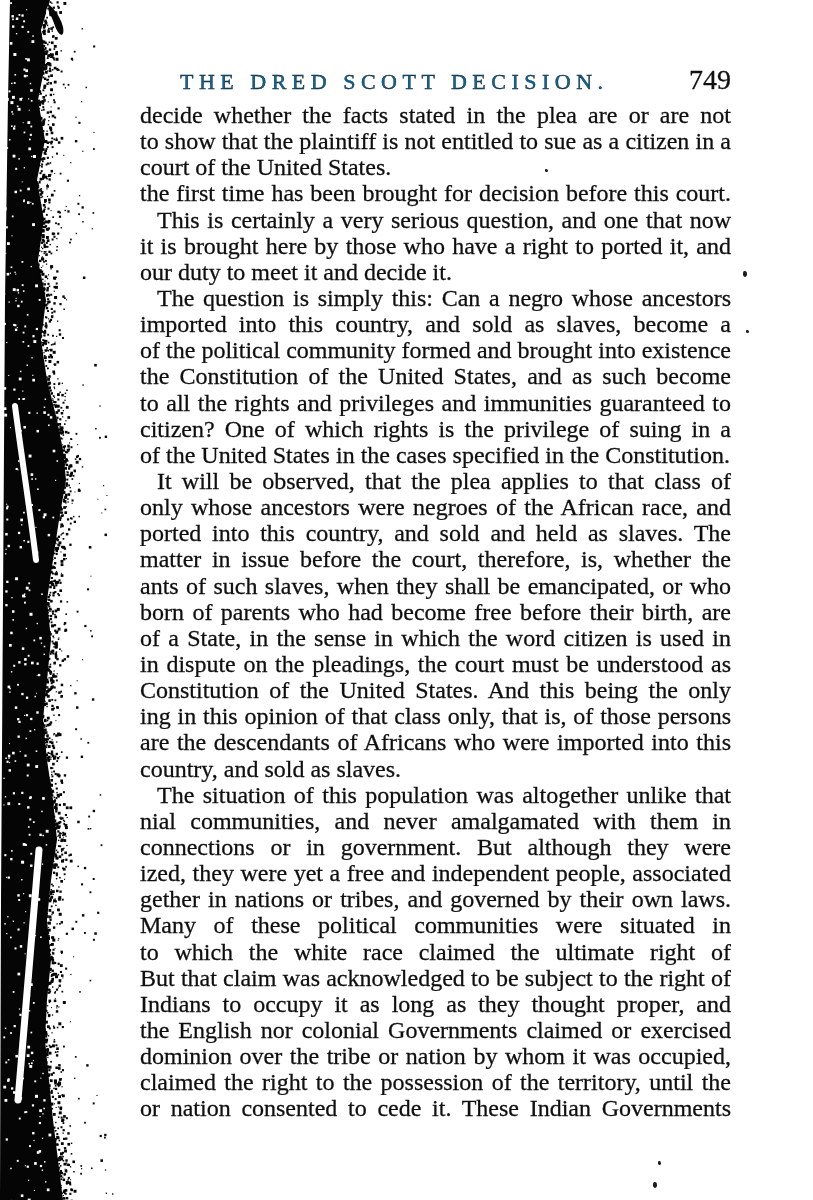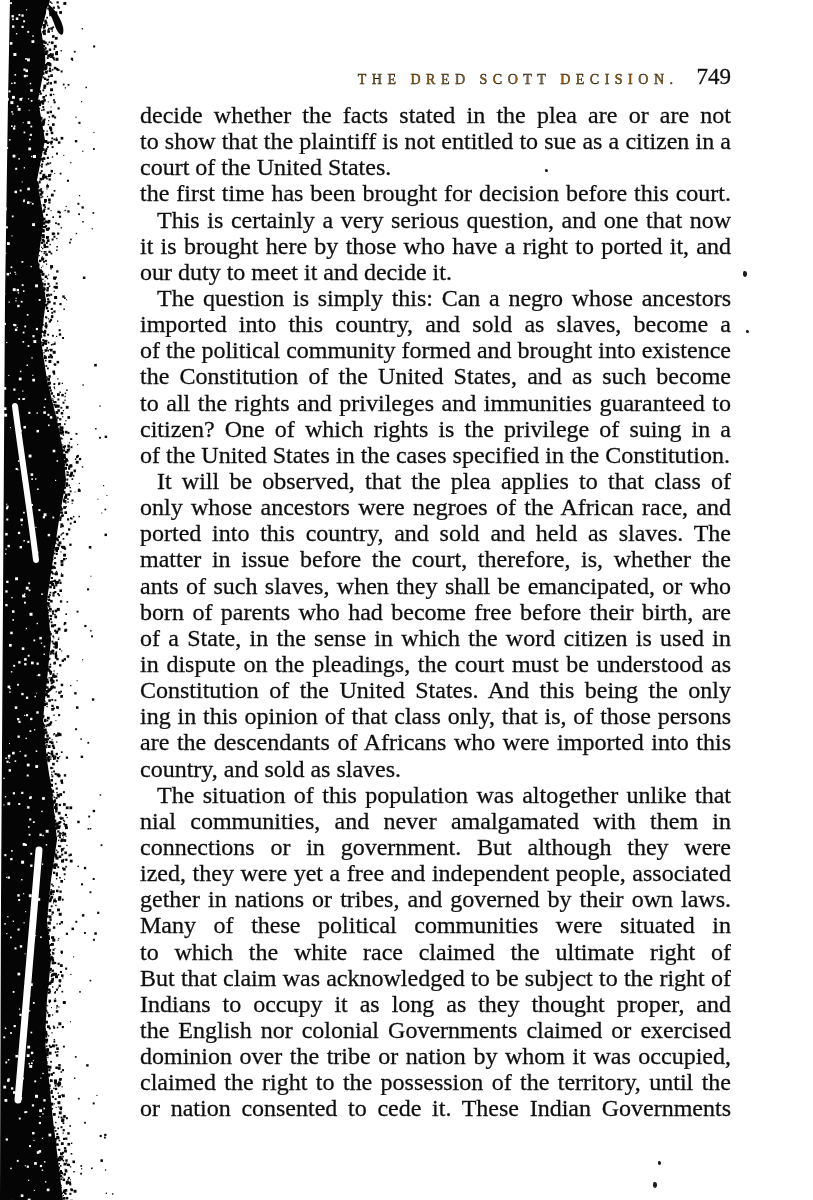--- a/index.html
+++ b/index.html
@@ -27,30 +27,30 @@
     padding-top: 64px;
   }
   .header-row {
     display: flex;
     align-items: baseline;
     height: 24px;
     margin-bottom: 14px;
   }
   .header-title {
     flex: 1;
-    text-align: right;
-    font-size: 14px;
+    text-align: left;
+    font-size: 22px;
     letter-spacing: 5.5px;
     padding-left: 40px; 
-    color: #a16207;
+    color: #0369a1;
     -webkit-text-stroke: 0.4px #101010;
     white-space: nowrap;
   }
   .header-pagenum {
-    font-size: 23px;
+    font-size: 28px;
     color: #101010;
     -webkit-text-stroke: 0.3px #101010;
     margin-left: 18px;
   }
   .page-text {
     font-size: 24px;
     line-height: 26.15px;
     color: #0f0f0f;
     -webkit-text-stroke: 0.28px #0f0f0f;
   }

